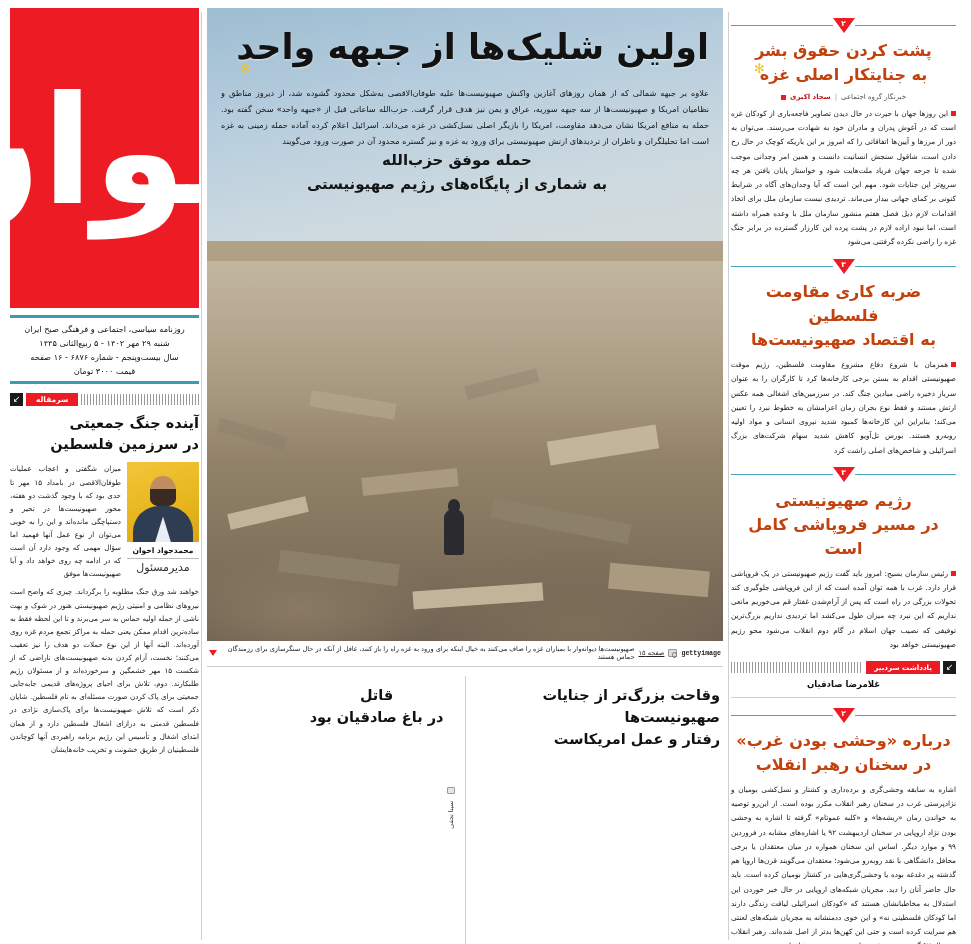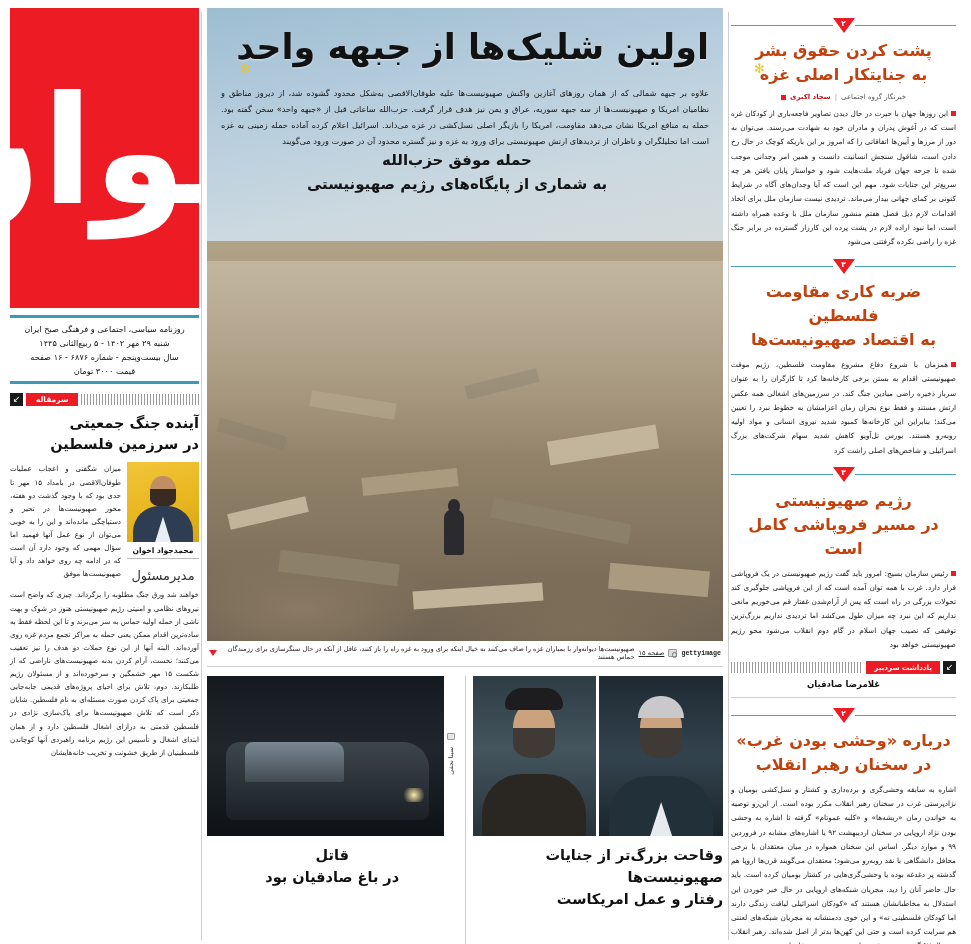--- a/index.html
+++ b/index.html
@@ -104,21 +104,21 @@
   .ed-photo .shirt {
     position: absolute; left: 50%; bottom: 0; transform: translateX(-50%);
     width: 16px; height: 26px; background: #e9eef4;
     clip-path: polygon(50% 0,100% 100%,0 100%);
   }
   .ed-author-name {
     font-size: 7.6px; font-weight: 700; text-align: center;
     padding: 4px 0 3px; border-bottom: 1px solid #bbb; color: #111;
   }
   .ed-author-role {
-    font-size: 13px; text-align: center; padding-top: 9px; color: #333;
+    font-size: 11px; text-align: center; padding-top: 2px; color: #333;
   }
   .ed-cont {
     font-size: 7.1px; line-height: 1.85; color: #1a1a1a; margin-top: 5px;
   }
 
   
   .col-center {
     flex: 1 1 auto;
     padding: 0 5px;
     display: flex; flex-direction: column;
@@ -196,21 +196,21 @@
     content: ""; position: absolute; left: 2.5px; top: 2px;
     width: 3.5px; height: 3.5px; border: 1px solid #777; border-radius: 50%;
   }
   .cap-credit { font-size: 6.6px; font-weight: 700; color: #222; flex: 0 0 auto; font-family: Liberation Mono, monospace; }
 
   
   .bottom-row {
     display: flex; flex-direction: row-reverse;
     gap: 0; margin-top: 9px; flex: 1 1 auto;
   }
-  .bot-block { display: flex; flex-direction: column; }
+  .bot-block { display: flex; flex-direction: row; }
   .bot-block.left { flex: 1 1 0; padding-left: 0; }
   .bot-block.right { flex: 1 1 0; }
   .vdivider { width: 1px; background: #cfcfcf; margin: 0 7px; flex: 0 0 1px; }
   .portraits { display: flex; flex-direction: row-reverse; gap: 3px; height: 160px; }
   .portrait { flex: 1 1 0; overflow: hidden; position: relative; }
   .p1 { background: linear-gradient(#2e3c44 0%, #44555e 45%, #28333a 100%); }
   .p2 { background: linear-gradient(#1f2a33 0%, #33434e 50%, #1a242c 100%); }
   .p-head {
     position: absolute; left: 50%; top: 26px; transform: translateX(-50%);
     width: 42px; height: 52px; border-radius: 48% 48% 45% 45%; background: #caa37e;

